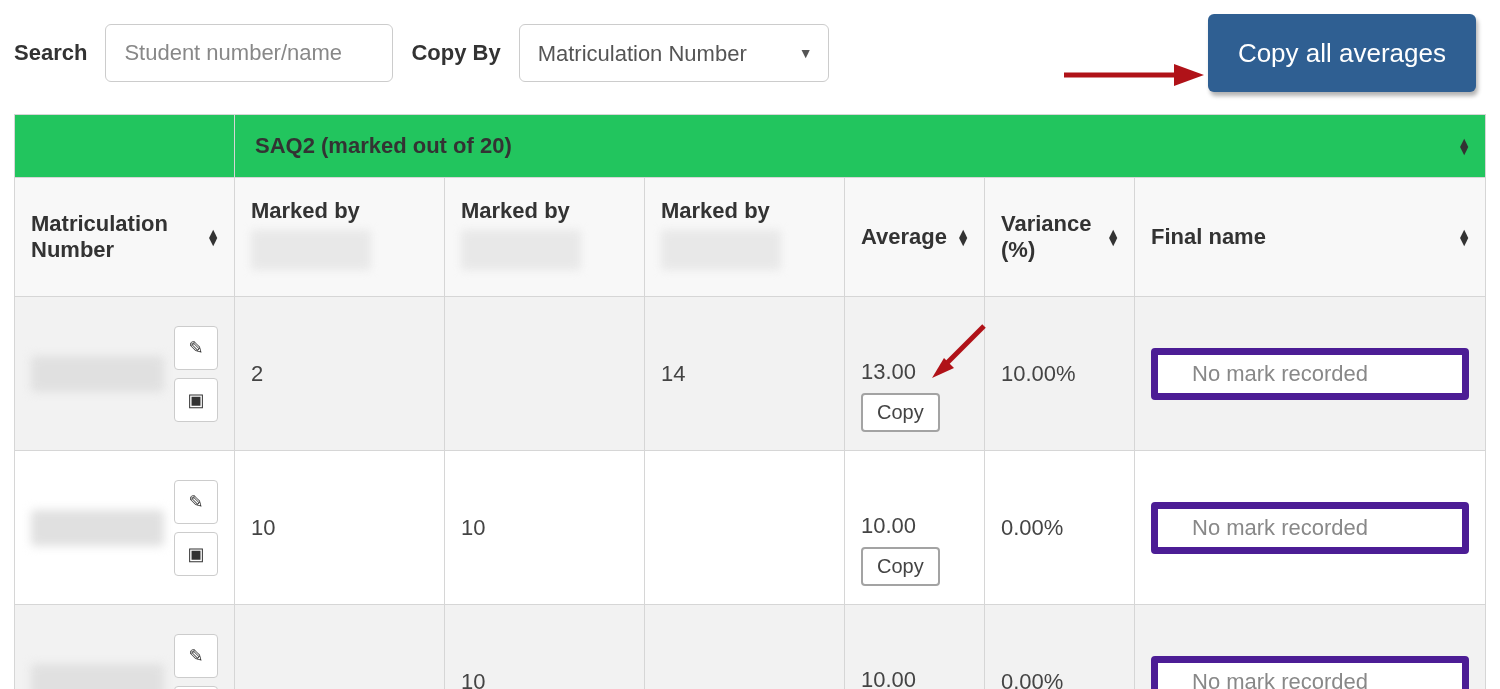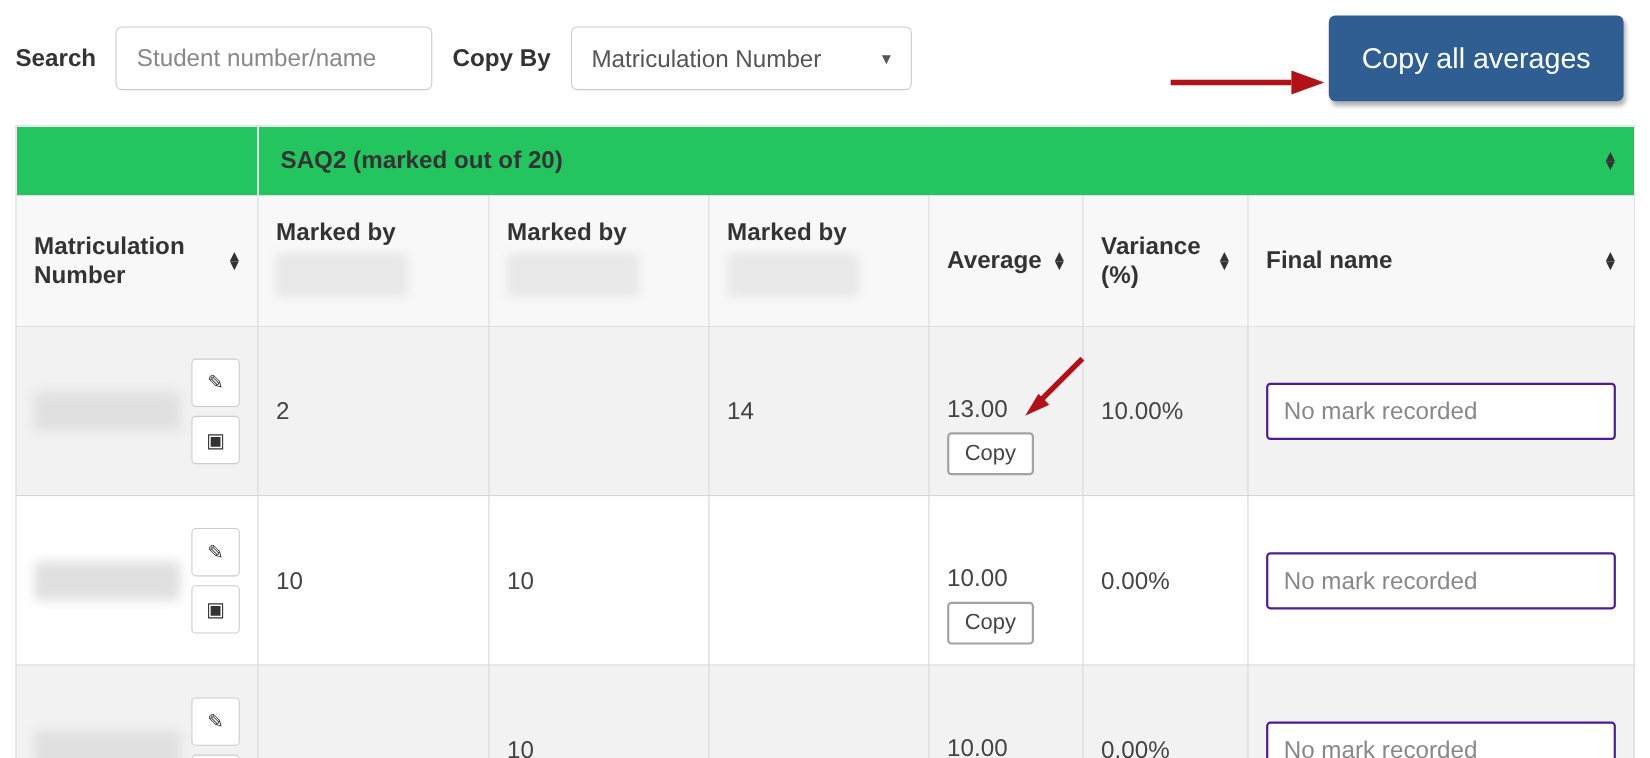--- a/index.html
+++ b/index.html
@@ -181,25 +181,26 @@
     border-radius: 4px;
     padding: 6px 14px;
     font-size: 20px;
     color: #444;
     cursor: pointer;
   }
 
   .final-select-wrap {
     display: flex;
     align-items: stretch;
-    border: 2px solid #4c1d95;
+    border: 7px solid #4c1d95;
     border-radius: 4px;
     background: #fff;
     height: 52px;
     overflow: hidden;
+    padding-left: 20px;
   }
   .final-select-wrap input {
     flex: 1;
     border: none;
     padding: 0 14px;
     font-size: 22px;
     color: #888;
     background: transparent;
   }
   .final-select-wrap input::placeholder { color: #888; }

